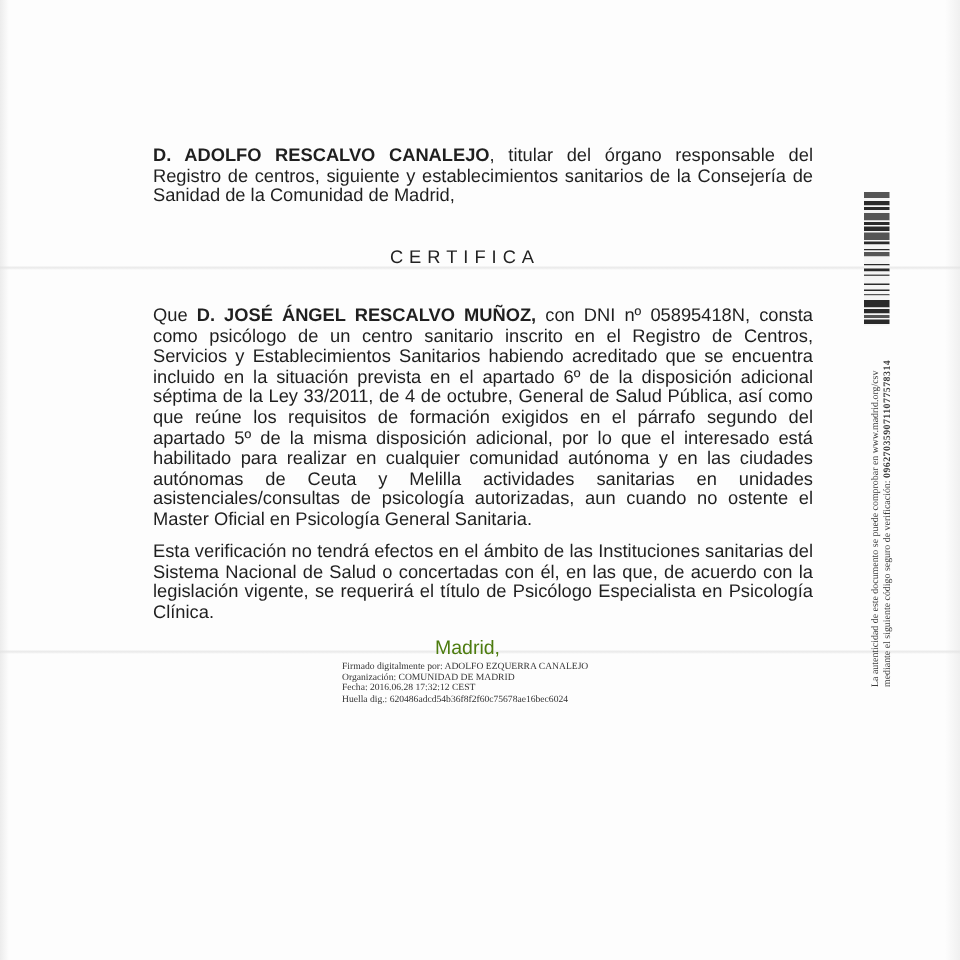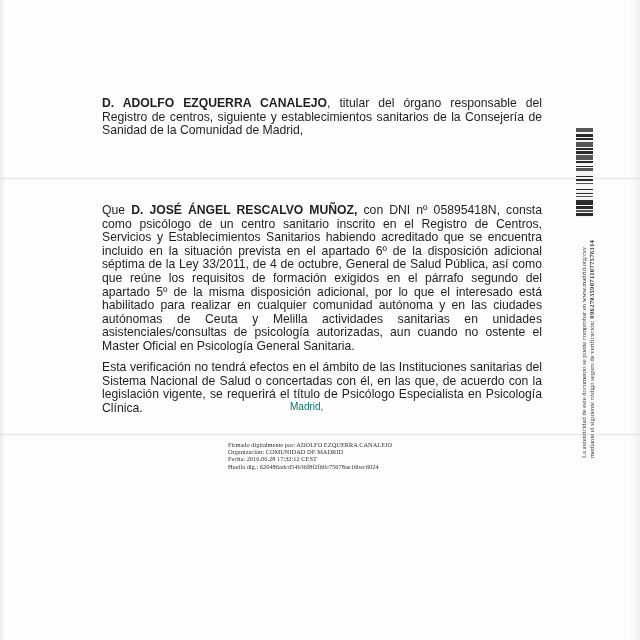--- a/index.html
+++ b/index.html
@@ -50,24 +50,24 @@
       text-align: center;
       font-size: 12.2px;
       letter-spacing: 4px;
       font-weight: normal;
       color: #222;
     }
     .p2 { top: 204px; }
     .p3 { top: 361px; }
     .place {
       position: absolute;
-      top: 401px;
+      top: 424px;
       left: 290px;
-      font-size: 10px;
-      color: #0f766e;
+      font-size: 13px;
+      color: #4d7c0f;
     }
     .sig-block {
       position: absolute;
       top: 441px;
       left: 228px;
       font-family: "Liberation Serif", serif;
       font-size: 6.4px;
       line-height: 7.2px;
       color: #333;
       white-space: nowrap;
@@ -98,22 +98,23 @@
   </style>
 </head>
 <body>
 
 <div class="page">
   <div class="scan-edge-left"></div>
   <div class="scan-edge-right"></div>
   <div class="fold-crease" style="top:177px"></div>
   <div class="fold-crease" style="top:433px"></div>
 
-  <p class="body-text p1" style="margin:0"><b>D. ADOLFO EZQUERRA CANALEJO</b><span>, titular del órgano responsable del Registro de centros, siguiente y establecimientos sanitarios de la Consejería de Sanidad de la Comunidad de Madrid,</span></p>
+  <p class="body-text p1" style="margin:0"><b>D. ADOLFO RESCALVO CANALEJO</b><span>, titular del órgano responsable del Registro de centros, siguiente y establecimientos sanitarios de la Consejería de Sanidad de la Comunidad de Madrid,</span></p>
 
+  <div class="title">CERTIFICA</div>
 
   <p class="body-text p2" style="margin:0"><span>Que </span><b>D. JOSÉ ÁNGEL RESCALVO MUÑOZ,</b><span> con DNI nº 05895418N, consta como psicólogo de un centro sanitario inscrito en el Registro de Centros, Servicios y Establecimientos Sanitarios habiendo acreditado que se encuentra incluido en la situación prevista en el apartado 6º de la disposición adicional séptima de la Ley 33/2011, de 4 de octubre, General de Salud Pública, así como que reúne los requisitos de formación exigidos en el párrafo segundo del apartado 5º de la misma disposición adicional, por lo que el interesado está habilitado para realizar en cualquier comunidad autónoma y en las ciudades autónomas de Ceuta y Melilla actividades sanitarias en unidades asistenciales/consultas de psicología autorizadas, aun cuando no ostente el Master Oficial en Psicología General Sanitaria.</span></p>
 
   <p class="body-text p3" style="margin:0">Esta verificación no tendrá efectos en el ámbito de las Instituciones sanitarias del Sistema Nacional de Salud o concertadas con él, en las que, de acuerdo con la legislación vigente, se requerirá el título de Psicólogo Especialista en Psicología Clínica.</p>
 
   <div class="place">Madrid,</div>
 
   <div class="sig-block">
     <div>Firmado digitalmente por: ADOLFO EZQUERRA CANALEJO</div>
     <div>Organización: COMUNIDAD DE MADRID</div>

